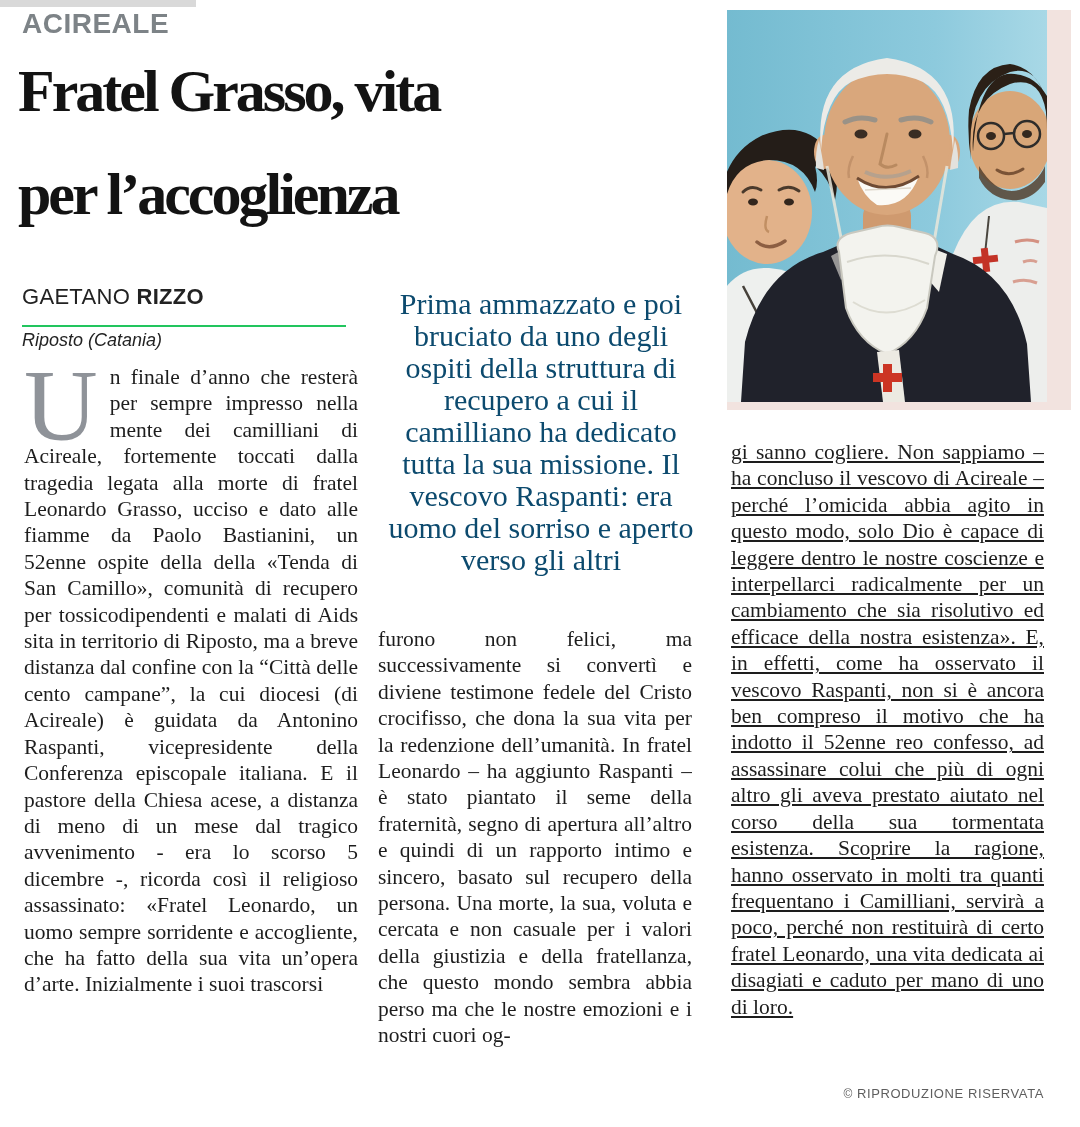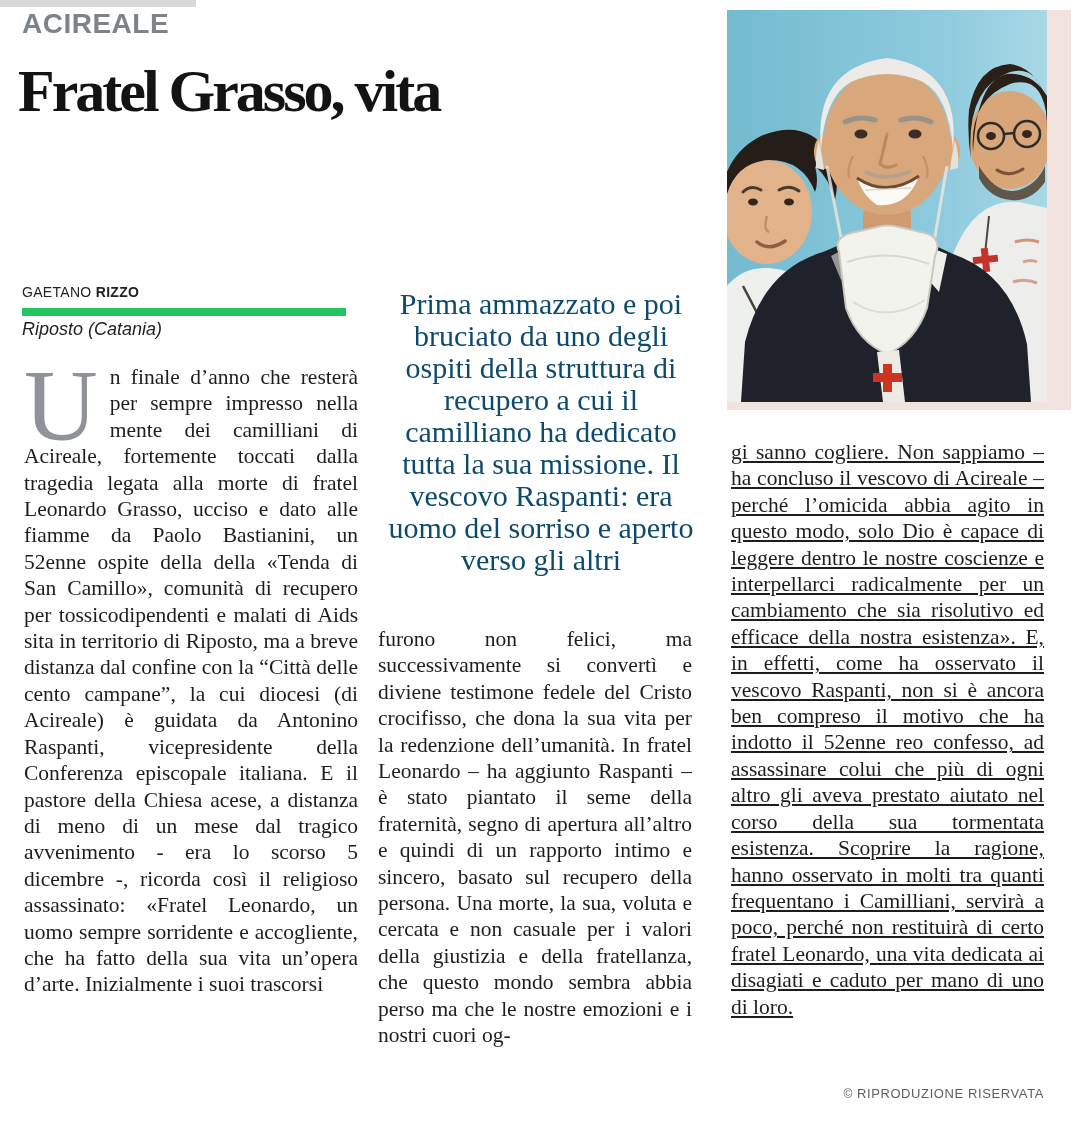--- a/index.html
+++ b/index.html
@@ -12,22 +12,22 @@
           font-family:"Liberation Sans",sans-serif;font-weight:bold;
           font-size:28px;letter-spacing:.5px;color:#7d8387;}
 
   .headline{position:absolute;left:18px;top:40px;width:712px;
             font-family:"Liberation Serif",serif;font-weight:bold;color:#131313;
             font-size:60px;line-height:103px;letter-spacing:-3px;}
   .headline span{display:block;white-space:nowrap;}
 
   .byline{position:absolute;left:22px;top:284px;width:324px;
           font-family:"Liberation Sans",sans-serif;color:#222;}
-  .byline-name{font-size:14px;letter-spacing:.3px;border-bottom:8px solid #22c55e;
-               padding-bottom:8px;}
+  .byline-name{font-size:22px;letter-spacing:.3px;border-bottom:2px solid #22c55e;
+               padding-bottom:15px;}
   .byline-name .first{font-weight:normal;}
   .byline-name .last{font-weight:bold;}
   .dateline{font-style:italic;font-size:18px;margin-top:3px;color:#232323;}
 
   .standfirst{position:absolute;left:378px;top:288px;width:326px;
               text-align:center;font-size:30px;line-height:32px;color:#0c4a6e;}
 
   .col{position:absolute;text-align:justify;font-size:21.5px;line-height:26.4px;
        color:#1d1d1d;overflow:hidden;}
   #col1{left:24px;top:364px;width:334px;height:736px;}
@@ -50,20 +50,21 @@
 <body>
 
 <div id="page">
 
   <div class="scan-edge"></div>
 
   <div class="kicker">ACIREALE</div>
 
   <h1 class="headline" style="margin:0;">
     <span>Fratel Grasso, vita</span>
+    <span>per l’accoglienza</span>
   </h1>
 
   <div class="byline">
     <div class="byline-name">
       <span class="first">GAETANO</span>
       <span class="last">RIZZO</span>
     </div>
     <div class="dateline">Riposto (Catania)</div>
   </div>
 

